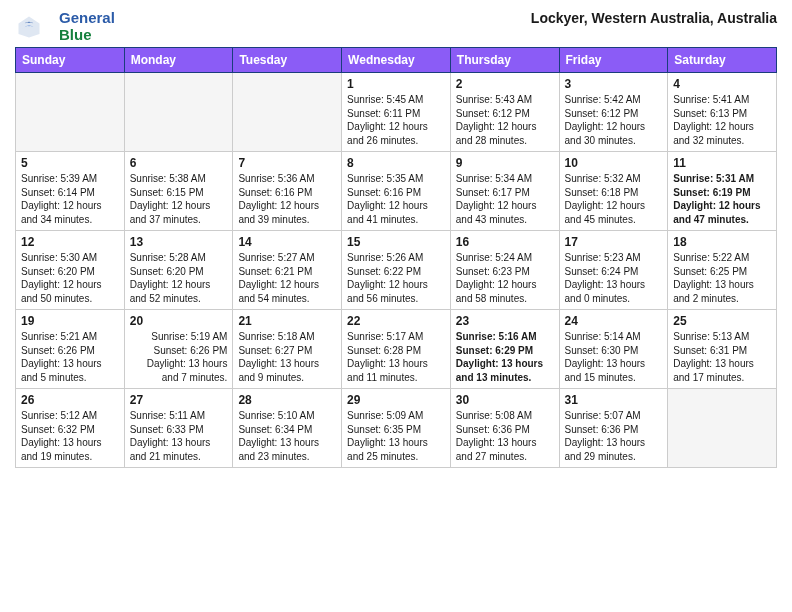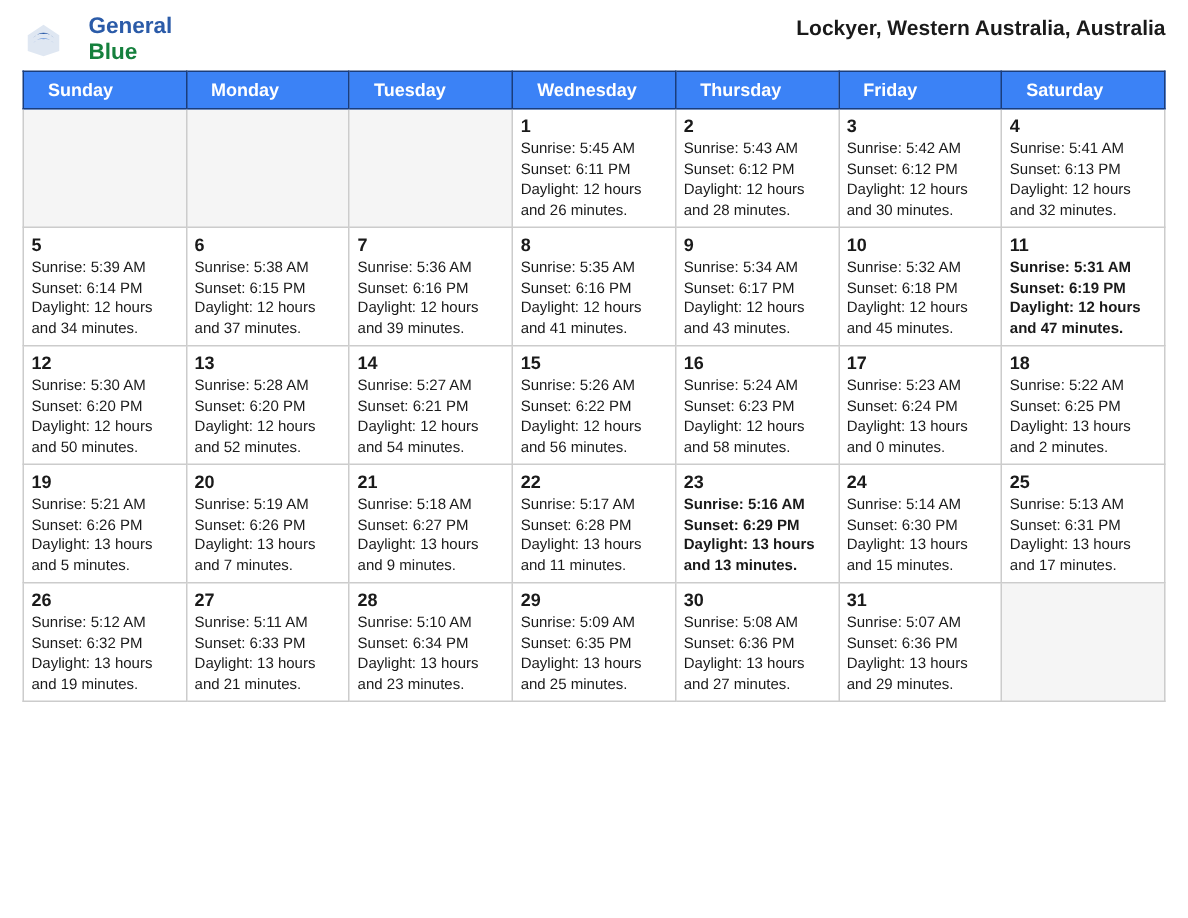--- a/index.html
+++ b/index.html
@@ -42,26 +42,26 @@
       font-size: 14px;
       color: #1a1a1a;
       font-weight: 600;
     }
     table {
       width: 100%;
       border-collapse: collapse;
       table-layout: fixed;
     }
     th {
-      background: #3b82f6;
+      background: #8b5cf6;
       color: #fff;
       font-size: 12px;
       font-weight: bold;
       text-align: left;
-      padding: 5px 16px;
+      padding: 5px 6px;
       border: 1px solid #1a3d7c;
     }
     td {
       border: 1px solid #ccc;
       vertical-align: top;
       padding: 4px 5px;
       font-size: 10px;
       color: #1a1a1a;
       height: 78px;
       background: #fff;
@@ -251,21 +251,21 @@
         <tr>
           <td>
             <div class="day-number">19</div>
             <div class="day-info" style="white-space: pre-line;">Sunrise: 5:21 AM
 Sunset: 6:26 PM
 Daylight: 13 hours
 and 5 minutes.</div>
           </td>
           <td>
             <div class="day-number">20</div>
-            <div class="day-info" style="white-space: pre-line;">Sunrise: 5:19 AM
+            <div class="day-info" style="white-space: pre-line; text-align: right;">Sunrise: 5:19 AM
 Sunset: 6:26 PM
 Daylight: 13 hours
 and 7 minutes.</div>
           </td>
           <td>
             <div class="day-number">21</div>
             <div class="day-info" style="white-space: pre-line;">Sunrise: 5:18 AM
 Sunset: 6:27 PM
 Daylight: 13 hours
 and 9 minutes.</div>

